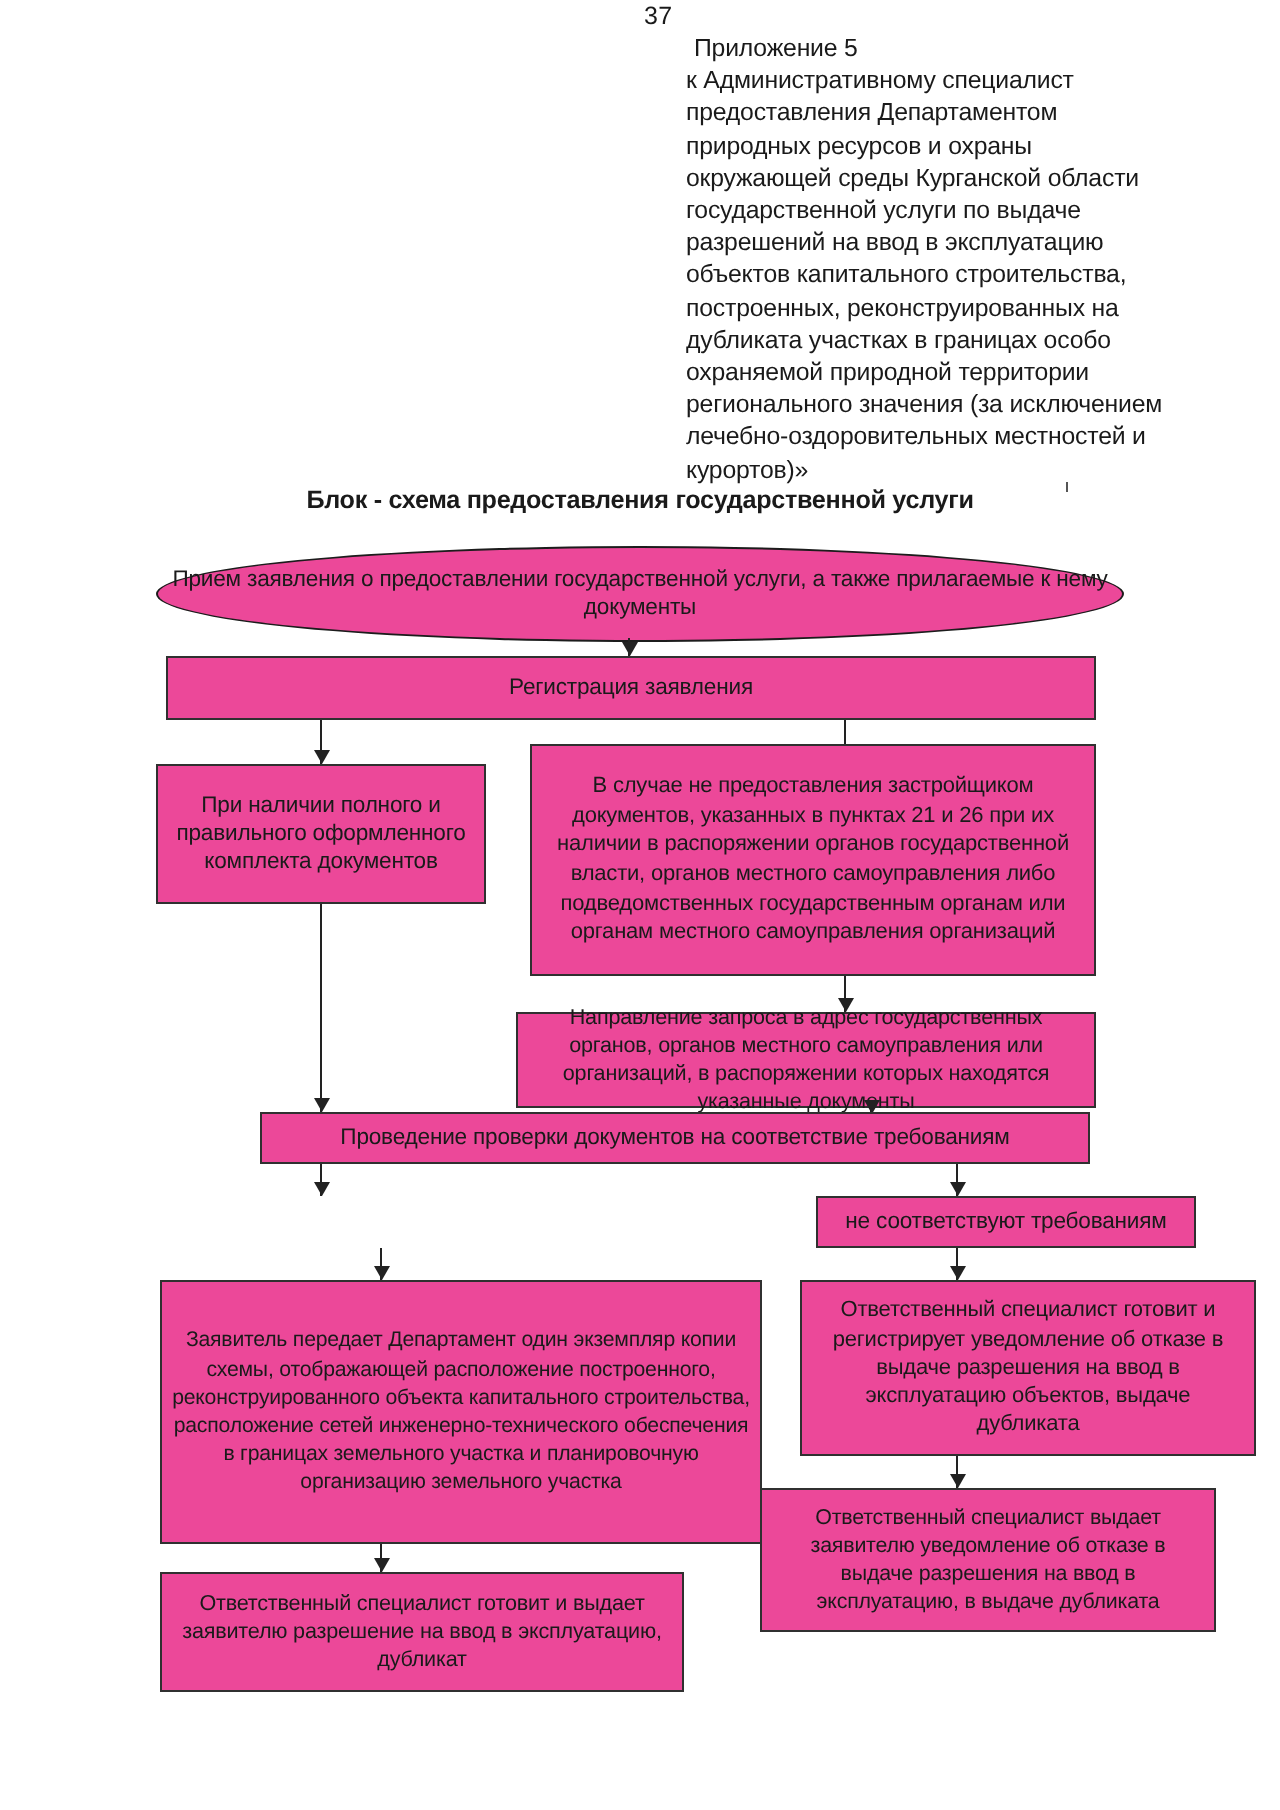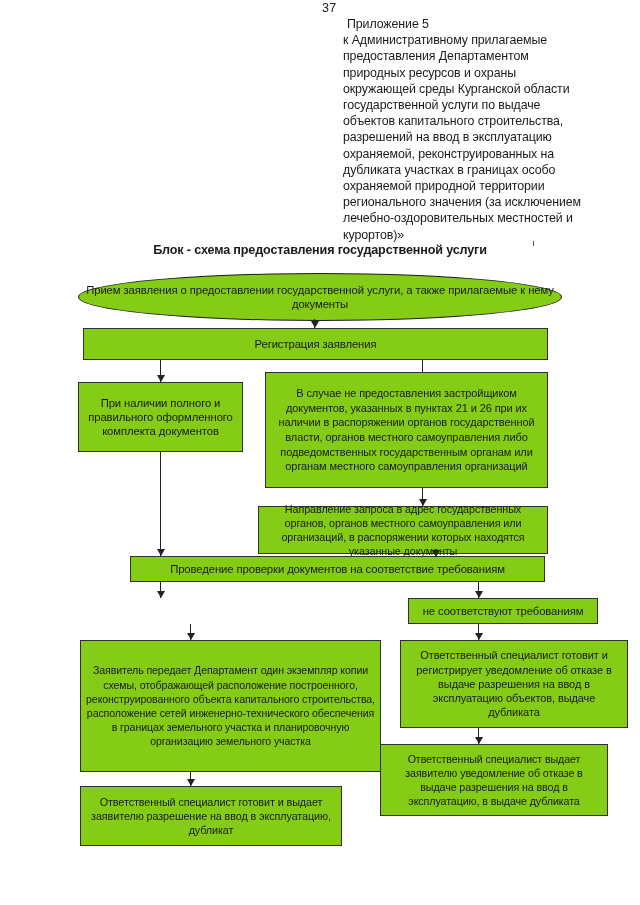--- a/index.html
+++ b/index.html
@@ -67,21 +67,21 @@
     left: 0;
     top: 0;
     width: 640px;
     height: 905px;
   }
 
   .node {
     position: absolute;
     box-sizing: border-box;
     border: 1px solid #303030;
-    background: #84cc16;
+    background: #ec4899;
     display: flex;
     align-items: center;
     text-align: center;
     font-size: 11.3px;
     line-height: 14.3px;
     letter-spacing: -.1px;
     padding: 2px 5px;
   }
   .node.ellipse {
     border-radius: 50%;
@@ -104,28 +104,28 @@
     border-top: 7px solid #222;
   }
 </style>
 </head>
 <body>
 
 <div class="page-number">37</div>
 
 <div class="header-block">
   <span class="hl indent0">Приложение 5</span>
-  <span class="hl">к Административному прилагаемые</span>
+  <span class="hl">к Административному специалист</span>
   <span class="hl">предоставления Департаментом</span>
   <span class="hl">природных ресурсов и охраны</span>
   <span class="hl">окружающей среды Курганской области</span>
   <span class="hl">государственной услуги по выдаче</span>
+  <span class="hl">разрешений на ввод в эксплуатацию</span>
   <span class="hl">объектов капитального строительства,</span>
-  <span class="hl">разрешений на ввод в эксплуатацию</span>
-  <span class="hl">охраняемой, реконструированных на</span>
+  <span class="hl">построенных, реконструированных на</span>
   <span class="hl">дубликата участках в границах особо</span>
   <span class="hl">охраняемой природной территории</span>
   <span class="hl">регионального значения (за исключением</span>
   <span class="hl">лечебно-оздоровительных местностей и</span>
   <span class="hl">курортов)»</span>
 </div>
 
 <div class="chart-title">Блок - схема предоставления государственной услуги</div>
 <div class="title-tick"></div>
 

